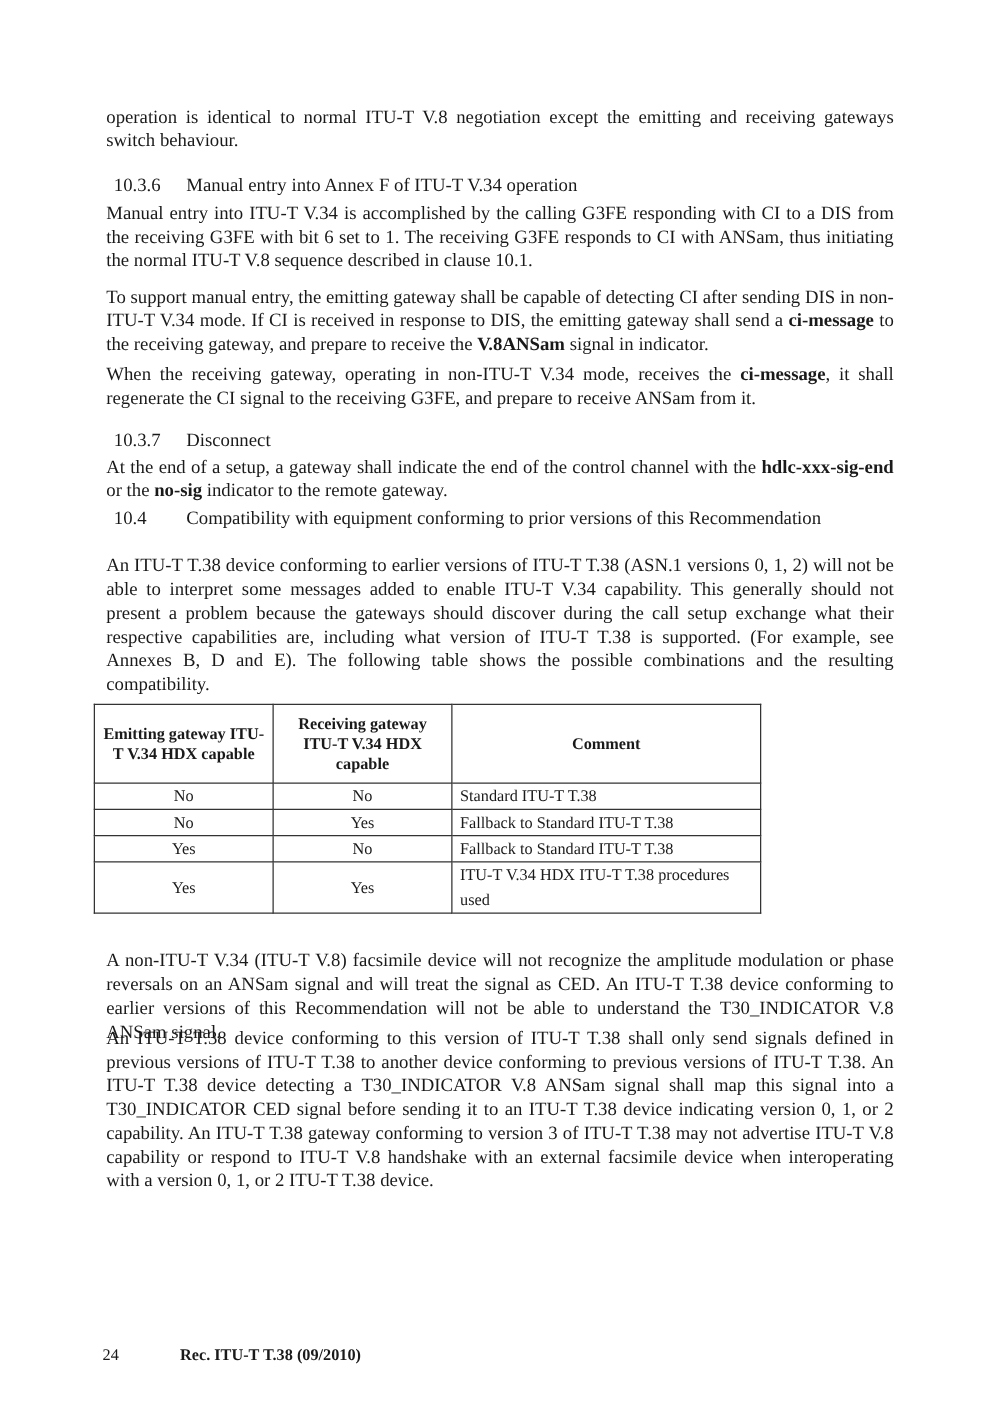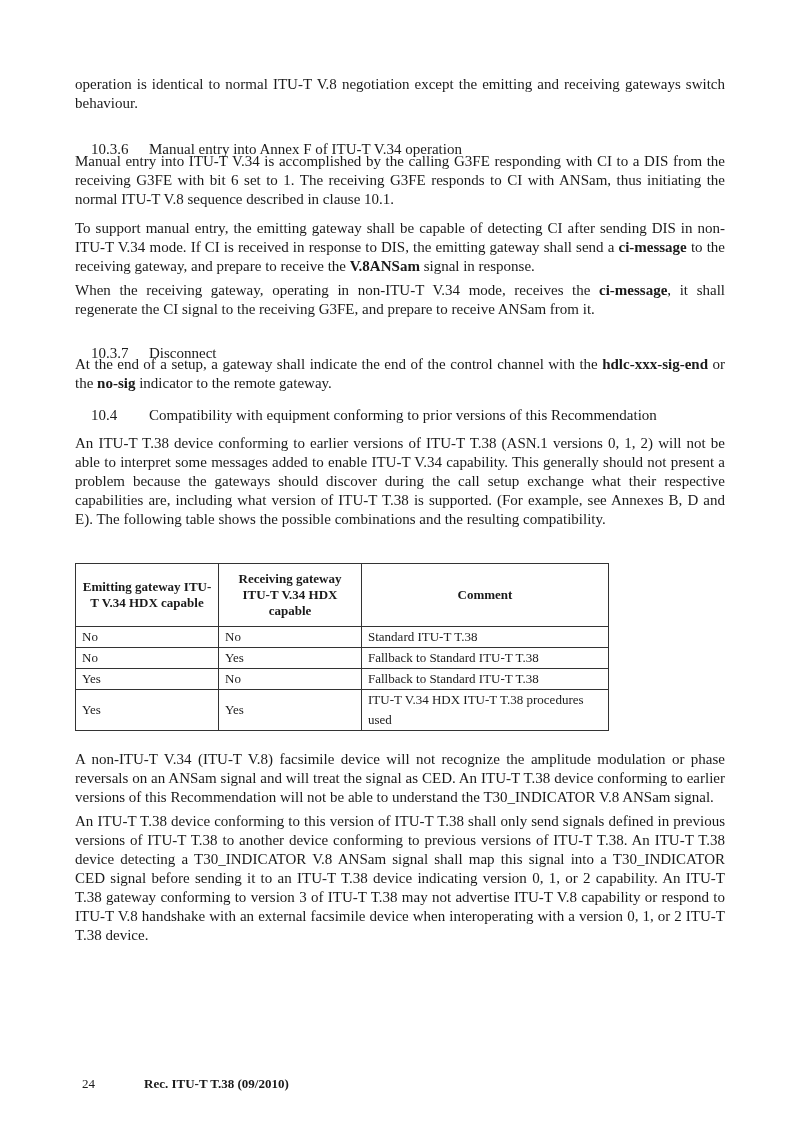--- a/index.html
+++ b/index.html
@@ -1,28 +1,28 @@
 <!DOCTYPE html>
 <html><head>
 <meta charset="utf-8">
 <style>
   html, body { margin: 0; padding: 0; background: #ffffff; }
   body { width: 800px; height: 1132px; position: relative; overflow: hidden;
          font-family: "Liberation Serif", "DejaVu Serif", serif; color: #1a1a1a; }
   .page { position: absolute; left: 75px; top: 0; width: 650px; }
-  p { margin: 0; font-size: 15px; line-height: 19px; text-align: justify; }
+  p { margin: 10px; font-size: 15px; line-height: 19px; text-align: justify; }
   .blk { position: absolute; left: 0; width: 650px; }
   h3 { margin: 16px; font-size: 15px; line-height: 19px; font-weight: normal; }
   h3 .num { display: inline-block; width: 58px; }
   b { font-weight: bold; }
   table { border-collapse: collapse; width: 534px; font-size: 13px; }
   th, td { border: 1px solid #333; padding: 0 6px; }
   th { font-weight: bold; line-height: 16px; height: 62px; text-align: center; }
   td { height: 20px; line-height: 20px; }
-  td.c { text-align: left; margin-top: 19px; }
+  td.c { text-align: center; margin-top: 19px; }
   .footer { position: absolute; left: 82px; top: 1076px; font-size: 13px; }
   .footer .pg { display: inline-block; width: 62px; }
   .footer .rec { font-weight: bold; }
 </style>
 </head>
 <body>
 
 <div class="page">
 
   <div class="blk" style="top:75px">
@@ -31,21 +31,21 @@
 
   <div class="blk" style="top:124px">
     <h3><span class="num">10.3.6</span><span>Manual entry into Annex F of ITU-T V.34 operation</span></h3>
   </div>
 
   <div class="blk" style="top:152px">
     <p>Manual entry into ITU-T V.34 is accomplished by the calling G3FE responding with CI to a DIS from the receiving G3FE with bit 6 set to 1. The receiving G3FE responds to CI with ANSam, thus initiating the normal ITU-T V.8 sequence described in clause 10.1.</p>
   </div>
 
   <div class="blk" style="top:219px">
-    <p><span>To support manual entry, the emitting gateway shall be capable of detecting CI after sending DIS in non-ITU-T V.34 mode. If CI is received in response to DIS, the emitting gateway shall send a </span><b>ci-message</b><span> to the receiving gateway, and prepare to receive the </span><b>V.8ANSam</b><span> signal in response.</span></p>
+    <p><span>To support manual entry, the emitting gateway shall be capable of detecting CI after sending DIS in non-ITU-T V.34 mode. If CI is received in response to DIS, the emitting gateway shall send a </span><b>ci-message</b><span> to the receiving gateway, and prepare to receive the </span><b>V.8ANSam</b><span> signal in indicator.</span></p>
   </div>
 
   <div class="blk" style="top:281px">
     <p><span>When the receiving gateway, operating in non-ITU-T V.34 mode, receives the </span><b>ci-message</b><span>, it shall regenerate the CI signal to the receiving G3FE, and prepare to receive ANSam from it.</span></p>
   </div>
 
   <div class="blk" style="top:328px">
     <h3><span class="num">10.3.7</span><span>Disconnect</span></h3>
   </div>
 

